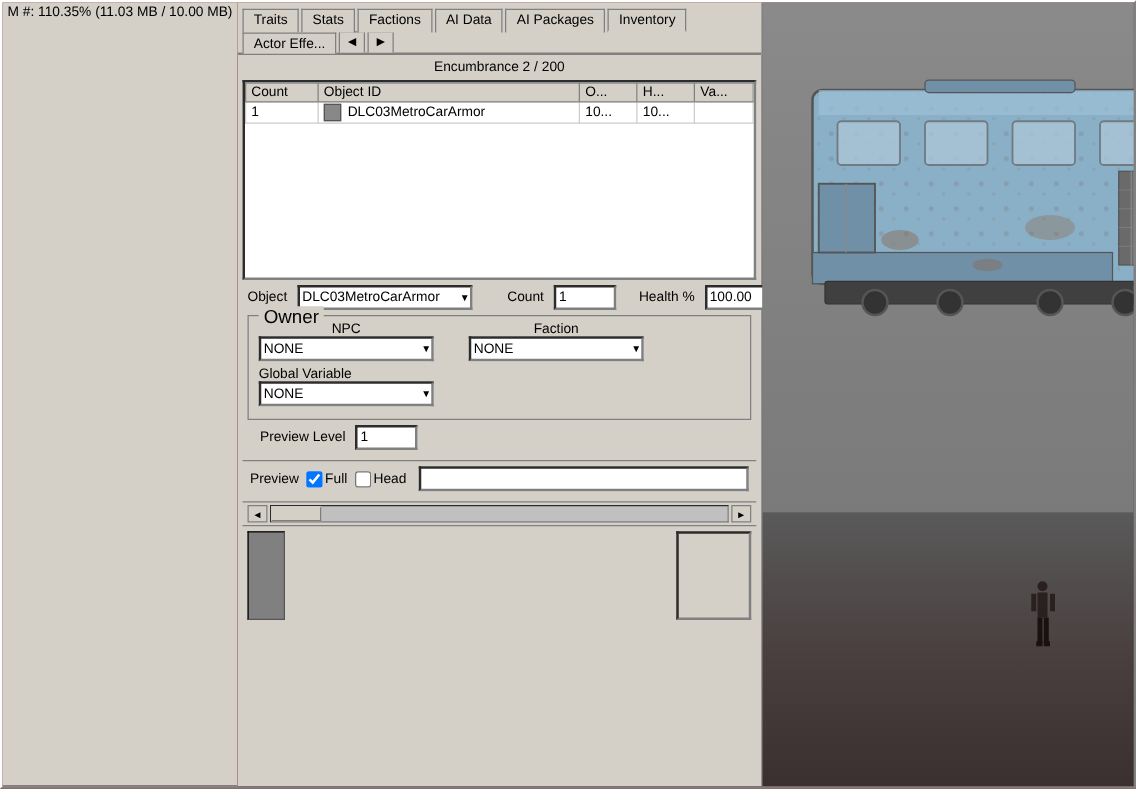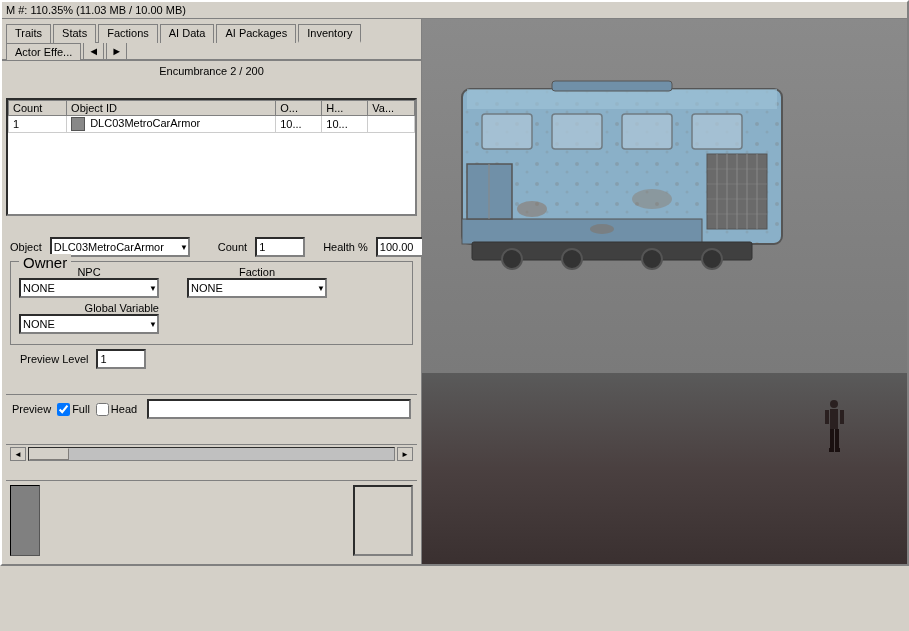--- a/index.html
+++ b/index.html
@@ -6,23 +6,23 @@
     body {
       font-family: 'MS Sans Serif', Tahoma, sans-serif;
       font-size: 11px;
       background: #d4d0c8;
       width: 909px;
       height: 631px;
       overflow: hidden;
     }
     .main-container {
       width: 909px;
-      height: 566px;
-      display: flex;
-      flex-direction: column;
+      height: 631px;
+      display: flex;
+      flex-direction: row;
       background: #7f1d1d;
       border: 2px solid #fff;
       border-right-color: #808080;
       border-bottom-color: #808080;
     }
     .top-bar {
       background: #d4d0c8;
       border-bottom: 1px solid #808080;
       padding: 2px 4px;
       font-size: 11px;
@@ -75,21 +75,20 @@
       cursor: pointer;
       font-size: 11px;
       margin-right: 2px;
     }
     
     .inventory-panel {
       flex: 1;
       display: flex;
       flex-direction: column;
       padding: 4px;
-      gap: 17px;
     }
     .encumbrance-label {
       text-align: center;
       margin-bottom: 4px;
       font-size: 11px;
     }
     
     .inventory-table-container {
       border: 2px inset #808080;
       background: #fff;
@@ -372,21 +371,21 @@
               <div style="display:flex;flex-direction:column;align-items:flex-start;">
                 <span class="form-label" style="text-align:center;width:100%;">Faction</span>
                 <div class="select-wrapper">
                   <select class="form-select" style="width:140px;">
                     <option>NONE</option>
                   </select>
                 </div>
               </div>
             </div>
             <div class="form-row">
-              <div style="display:flex;flex-direction:column;align-items:flex-end;margin-right:20px;">
+              <div style="display:flex;flex-direction:column;align-items:flex-start;margin-right:20px;">
                 <span class="form-label">Global Variable</span>
                 <div class="select-wrapper">
                   <select class="form-select" style="width:140px;">
                     <option>NONE</option>
                   </select>
                 </div>
               </div>
             </div>
           </div>
 

